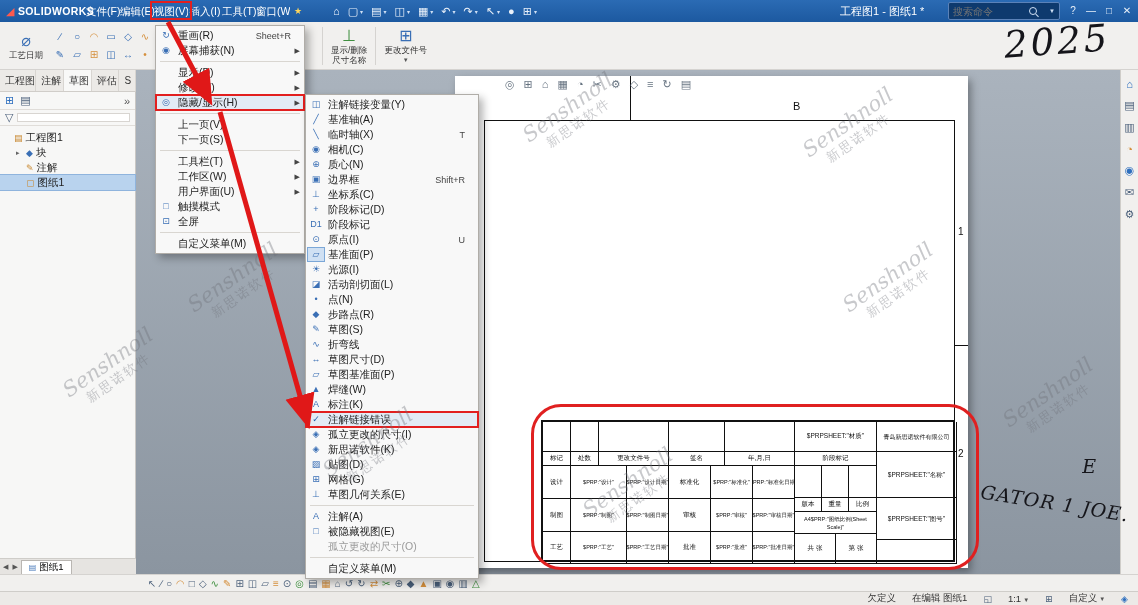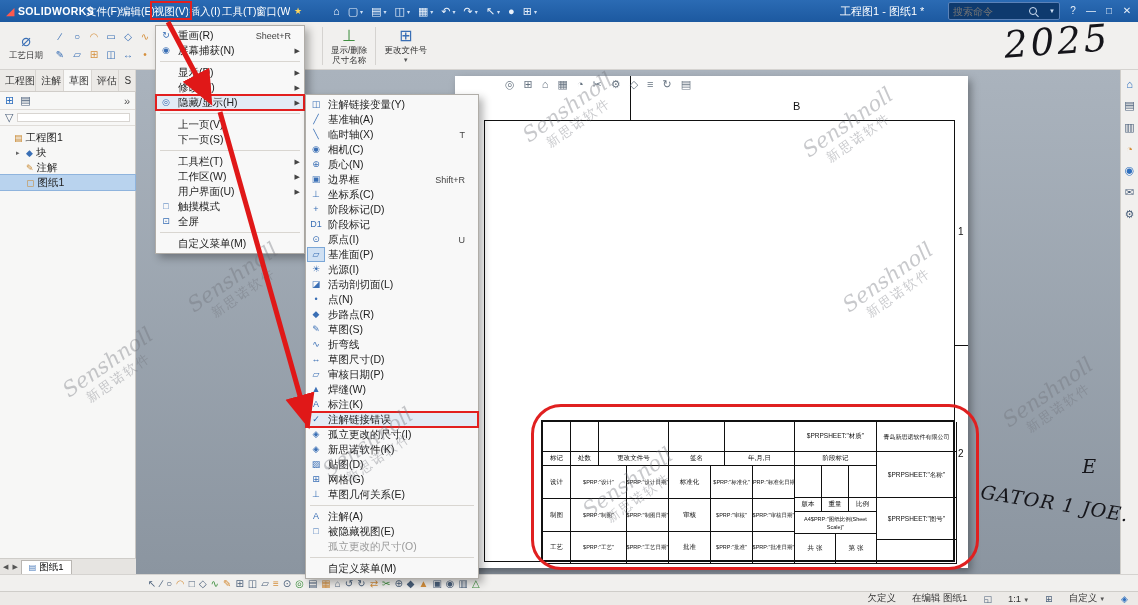--- a/index.html
+++ b/index.html
@@ -743,21 +743,21 @@
 
       <div class="mi">
         <span class="ic">↔</span>
         <span class="lbl">草图尺寸(D)</span>
         <span class="sc"></span>
         <span class="arrow">▶</span>
       </div>
 
       <div class="mi">
         <span class="ic">▱</span>
-        <span class="lbl">审核日期(P)</span>
+        <span class="lbl">草图基准面(P)</span>
         <span class="sc"></span>
         <span class="arrow">▶</span>
       </div>
 
       <div class="mi">
         <span class="ic">▲</span>
         <span class="lbl">焊缝(W)</span>
         <span class="sc"></span>
         <span class="arrow">▶</span>
       </div>

